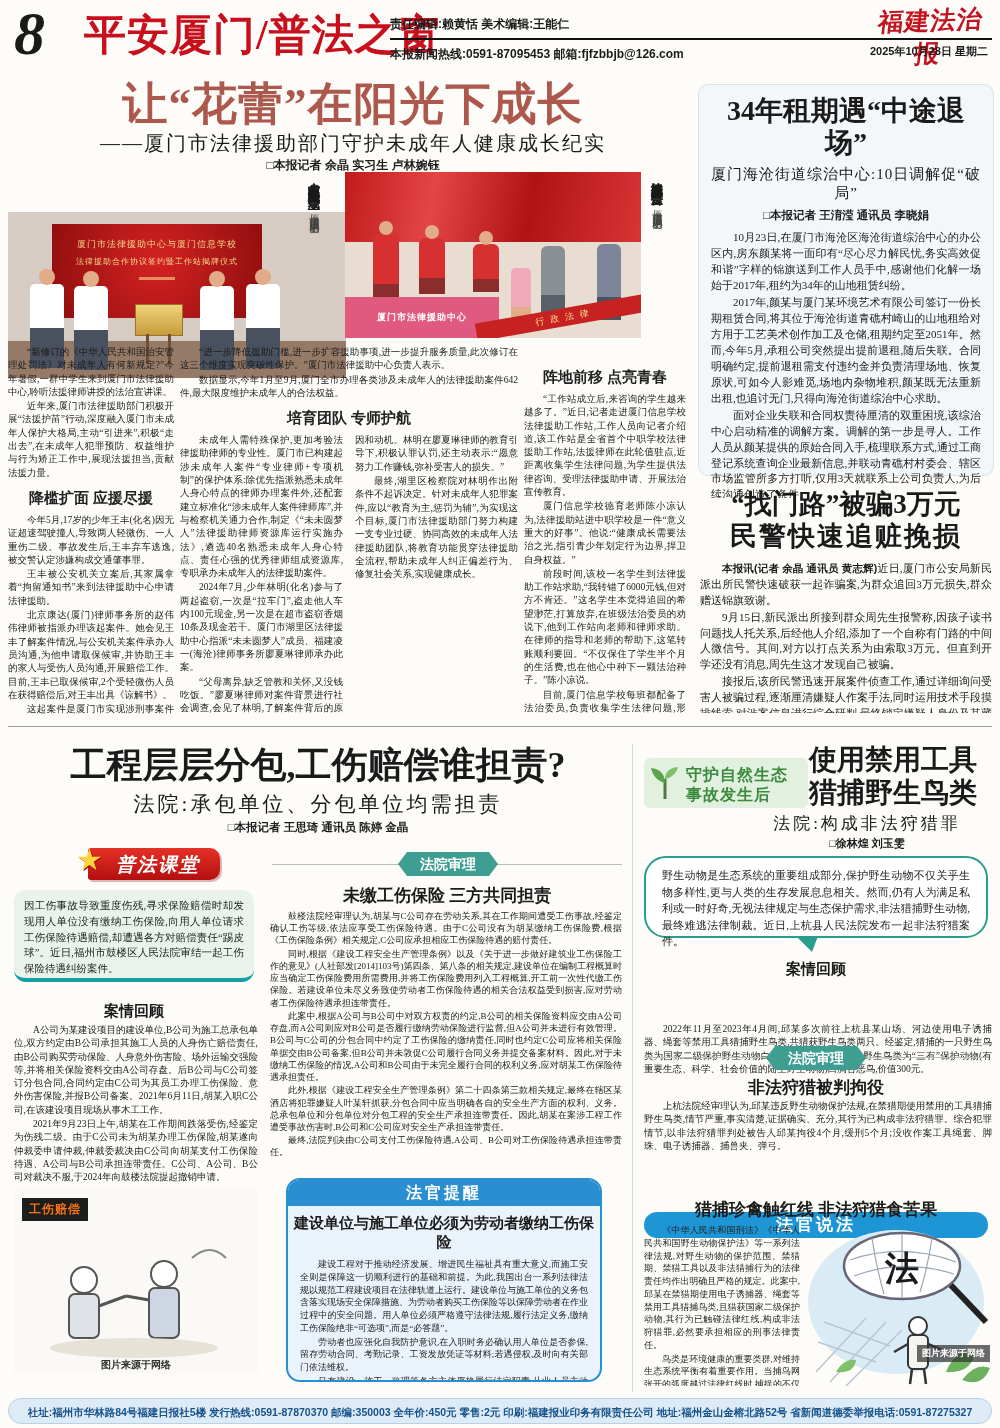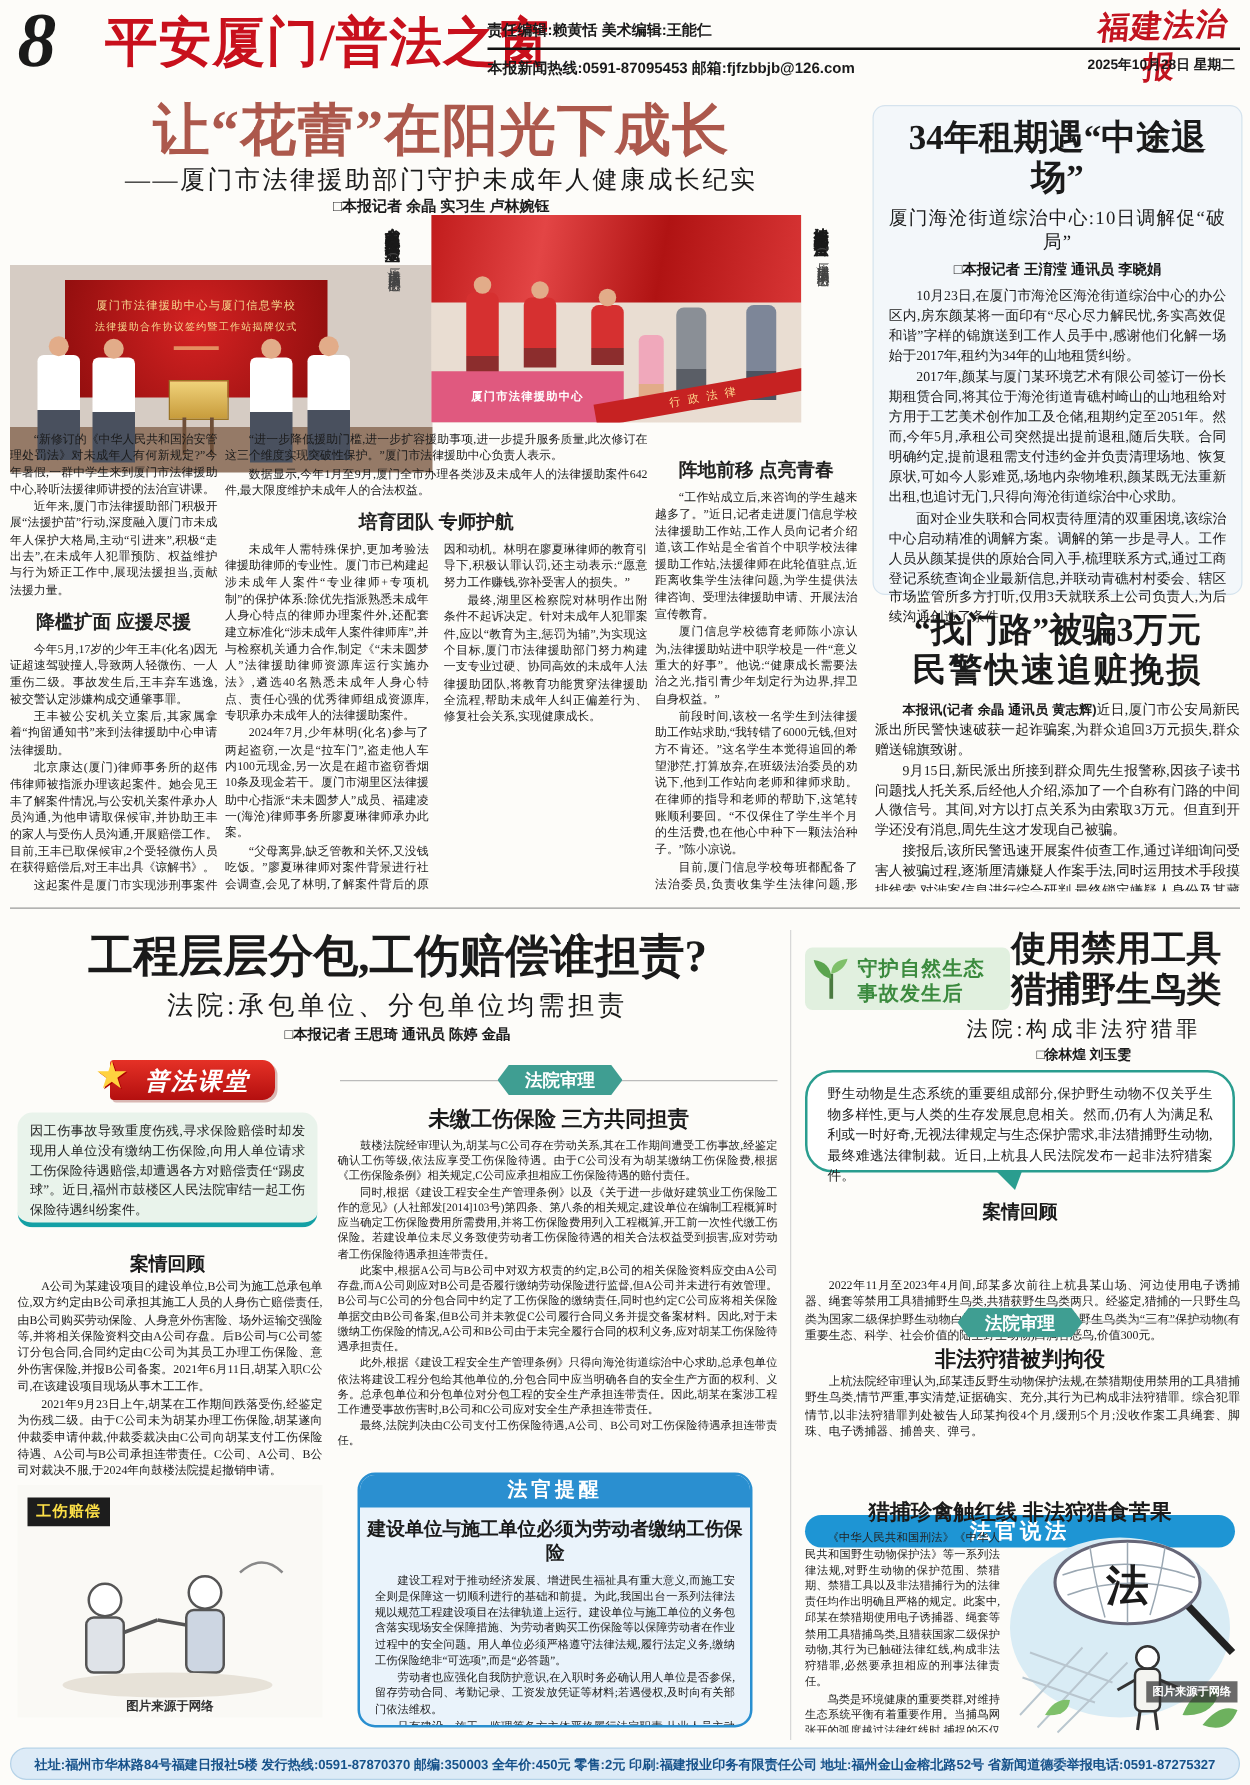--- a/index.html
+++ b/index.html
@@ -157,42 +157,42 @@
   <div class="abs j" style="left:14px;top:890px;width:240px;height:92px;background:#e9f3eb;border-radius:12px;border-bottom:4px solid #14a0a5;
               box-sizing:border-box;padding:8px 10px;font-size:10.5px;line-height:1.5;color:#222;">因工伤事故导致重度伤残,寻求保险赔偿时却发现用人单位没有缴纳工伤保险,向用人单位请求工伤保险待遇赔偿,却遭遇各方对赔偿责任“踢皮球”。近日,福州市鼓楼区人民法院审结一起工伤保险待遇纠纷案件。</div>
 
   <div class="abs ctr b" style="left:14px;top:1002px;width:240px;font-size:15px;">案情回顾</div>
   <div class="abs j body-s" style="left:14px;top:1024px;width:244px;height:158px;overflow:hidden;">
     <p>A公司为某建设项目的建设单位,B公司为施工总承包单位,双方约定由B公司承担其施工人员的人身伤亡赔偿责任,由B公司购买劳动保险、人身意外伤害险、场外运输交强险等,并将相关保险资料交由A公司存盘。后B公司与C公司签订分包合同,合同约定由C公司为其员工办理工伤保险、意外伤害保险,并报B公司备案。2021年6月11日,胡某入职C公司,在该建设项目现场从事木工工作。</p>
     <p>2021年9月23日上午,胡某在工作期间跌落受伤,经鉴定为伤残二级。由于C公司未为胡某办理工伤保险,胡某遂向仲裁委申请仲裁,仲裁委裁决由C公司向胡某支付工伤保险待遇、A公司与B公司承担连带责任。C公司、A公司、B公司对裁决不服,于2024年向鼓楼法院提起撤销申请。</p>
   </div>
 
   <div class="abs" style="left:14px;top:1188px;width:244px;height:186px;background:#faf9f5;overflow:hidden;">
-    <div class="abs sans" style="left:8px;top:10px;background:#1d1d1d;color:#fde047;font-size:12px;font-weight:bold;padding:3px 7px;letter-spacing:1px;">工伤赔偿</div>
+    <div class="abs sans" style="left:8px;top:10px;background:#1d1d1d;color:#f97316;font-size:12px;font-weight:bold;padding:3px 7px;letter-spacing:1px;">工伤赔偿</div>
     <svg width="244" height="186" style="position:absolute;left:0;top:0;">
       <circle cx="70" cy="92" r="13" fill="#fff" stroke="#555" stroke-width="2"></circle>
       <rect x="55" y="106" width="30" height="44" rx="6" fill="#dfe3e8" stroke="#555" stroke-width="2"></rect>
       <circle cx="150" cy="86" r="13" fill="#fff" stroke="#555" stroke-width="2"></circle>
       <rect x="135" y="100" width="30" height="50" rx="6" fill="#cdd6e2" stroke="#555" stroke-width="2"></rect>
       <line x1="85" y1="118" x2="112" y2="108" stroke="#555" stroke-width="3"></line>
       <line x1="135" y1="112" x2="112" y2="108" stroke="#555" stroke-width="3"></line>
       <path d="M178 70 q18 -16 34 0" fill="none" stroke="#888" stroke-width="2"></path>
       <ellipse cx="120" cy="160" rx="84" ry="10" fill="#e7e2d8"></ellipse>
     </svg>
     <div class="abs ctr sans b" style="left:0;bottom:2px;width:100%;font-size:10px;color:#333;">图片来源于网络</div>
   </div>
 
   <div class="abs" style="left:272px;top:864px;width:350px;height:1px;background:#bbb;"></div>
   <div class="abs hexlab" style="left:398px;top:852px;width:100px;height:24px;font-size:14px;line-height:24px;">法院审理</div>
   <div class="abs ctr b" style="left:272px;top:884px;width:350px;font-size:17px;">未缴工伤保险 三方共同担责</div>
   <div class="abs j" style="left:270px;top:910px;width:352px;height:262px;overflow:hidden;font-size:9px;line-height:1.36;">
     <p>鼓楼法院经审理认为,胡某与C公司存在劳动关系,其在工作期间遭受工伤事故,经鉴定确认工伤等级,依法应享受工伤保险待遇。由于C公司没有为胡某缴纳工伤保险费,根据《工伤保险条例》相关规定,C公司应承担相应工伤保险待遇的赔付责任。</p>
     <p>同时,根据《建设工程安全生产管理条例》以及《关于进一步做好建筑业工伤保险工作的意见》(人社部发[2014]103号)第四条、第八条的相关规定,建设单位在编制工程概算时应当确定工伤保险费用所需费用,并将工伤保险费用列入工程概算,开工前一次性代缴工伤保险。若建设单位未尽义务致使劳动者工伤保险待遇的相关合法权益受到损害,应对劳动者工伤保险待遇承担连带责任。</p>
     <p>此案中,根据A公司与B公司中对双方权责的约定,B公司的相关保险资料应交由A公司存盘,而A公司则应对B公司是否履行缴纳劳动保险进行监督,但A公司并未进行有效管理。B公司与C公司的分包合同中约定了工伤保险的缴纳责任,同时也约定C公司应将相关保险单据交由B公司备案,但B公司并未敦促C公司履行合同义务并提交备案材料。因此,对于未缴纳工伤保险的情况,A公司和B公司由于未完全履行合同的权利义务,应对胡某工伤保险待遇承担责任。</p>
-    <p>此外,根据《建设工程安全生产管理条例》只得向海沧街道综治中心求助,总承包单位依法将建设工程分包给其他单位的,分包合同中应当明确各自的安全生产方面的权利、义务。总承包单位和分包单位对分包工程的安全生产承担连带责任。因此,胡某在案涉工程工作遭受事故伤害时,B公司和C公司应对安全生产承担连带责任。</p>
+    <p>此外,根据《建设工程安全生产管理条例》第二十四条第三款相关规定,最终在辖区某酒店将犯罪嫌疑人叶某轩抓获,分包合同中应当明确各自的安全生产方面的权利、义务。总承包单位和分包单位对分包工程的安全生产承担连带责任。因此,胡某在案涉工程工作遭受事故伤害时,B公司和C公司应对安全生产承担连带责任。</p>
     <p>最终,法院判决由C公司支付工伤保险待遇,A公司、B公司对工伤保险待遇承担连带责任。</p>
   </div>
 
   <div class="abs" style="left:286px;top:1178px;width:316px;height:204px;background:#eaf3fb;border:2px solid #2a8fd0;border-radius:14px;
               box-sizing:border-box;overflow:hidden;">
     <div class="bluebar" style="width:100%;height:26px;line-height:26px;font-size:16px;border-radius:10px 10px 0 0;letter-spacing:3px;background:#2a8fd0;">法官提醒</div>
     <div class="ctr b" style="font-size:15px;margin:8px 6px 4px;">建设单位与施工单位必须为劳动者缴纳工伤保险</div>
     <div class="j" style="padding:2px 12px;font-size:9px;line-height:1.42;color:#222;">
       <p>建设工程对于推动经济发展、增进民生福祉具有重大意义,而施工安全则是保障这一切顺利进行的基础和前提。为此,我国出台一系列法律法规以规范工程建设项目在法律轨道上运行。建设单位与施工单位的义务包含落实现场安全保障措施、为劳动者购买工伤保险等以保障劳动者在作业过程中的安全问题。用人单位必须严格遵守法律法规,履行法定义务,缴纳工伤保险绝非“可选项”,而是“必答题”。</p>
       <p>劳动者也应强化自我防护意识,在入职时务必确认用人单位是否参保,留存劳动合同、考勤记录、工资发放凭证等材料;若遇侵权,及时向有关部门依法维权。</p>

